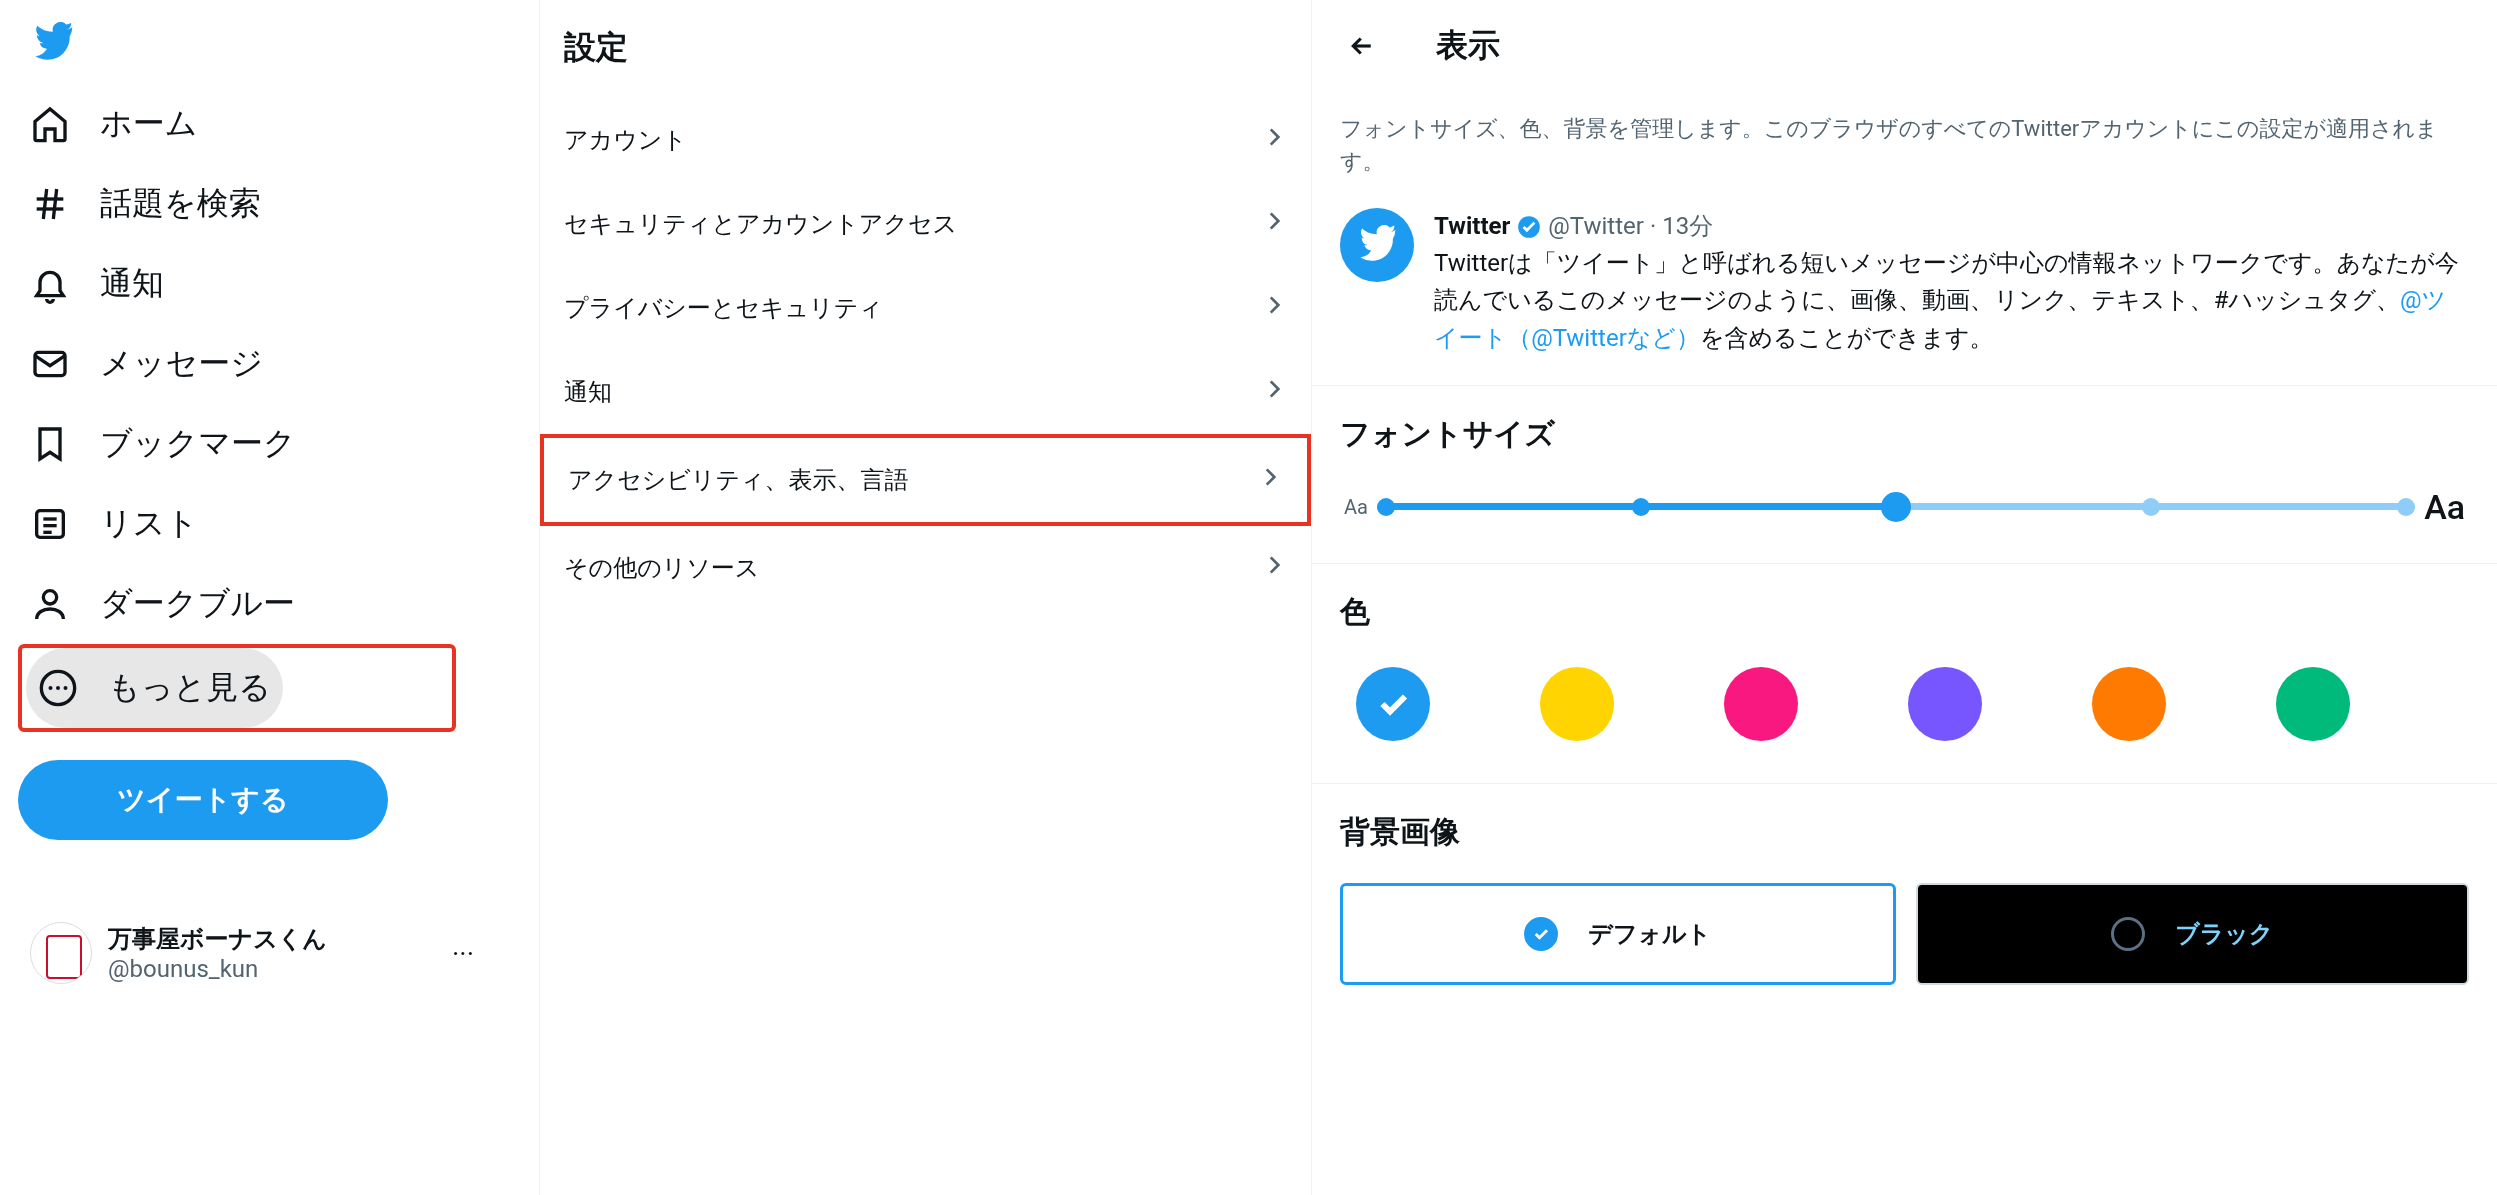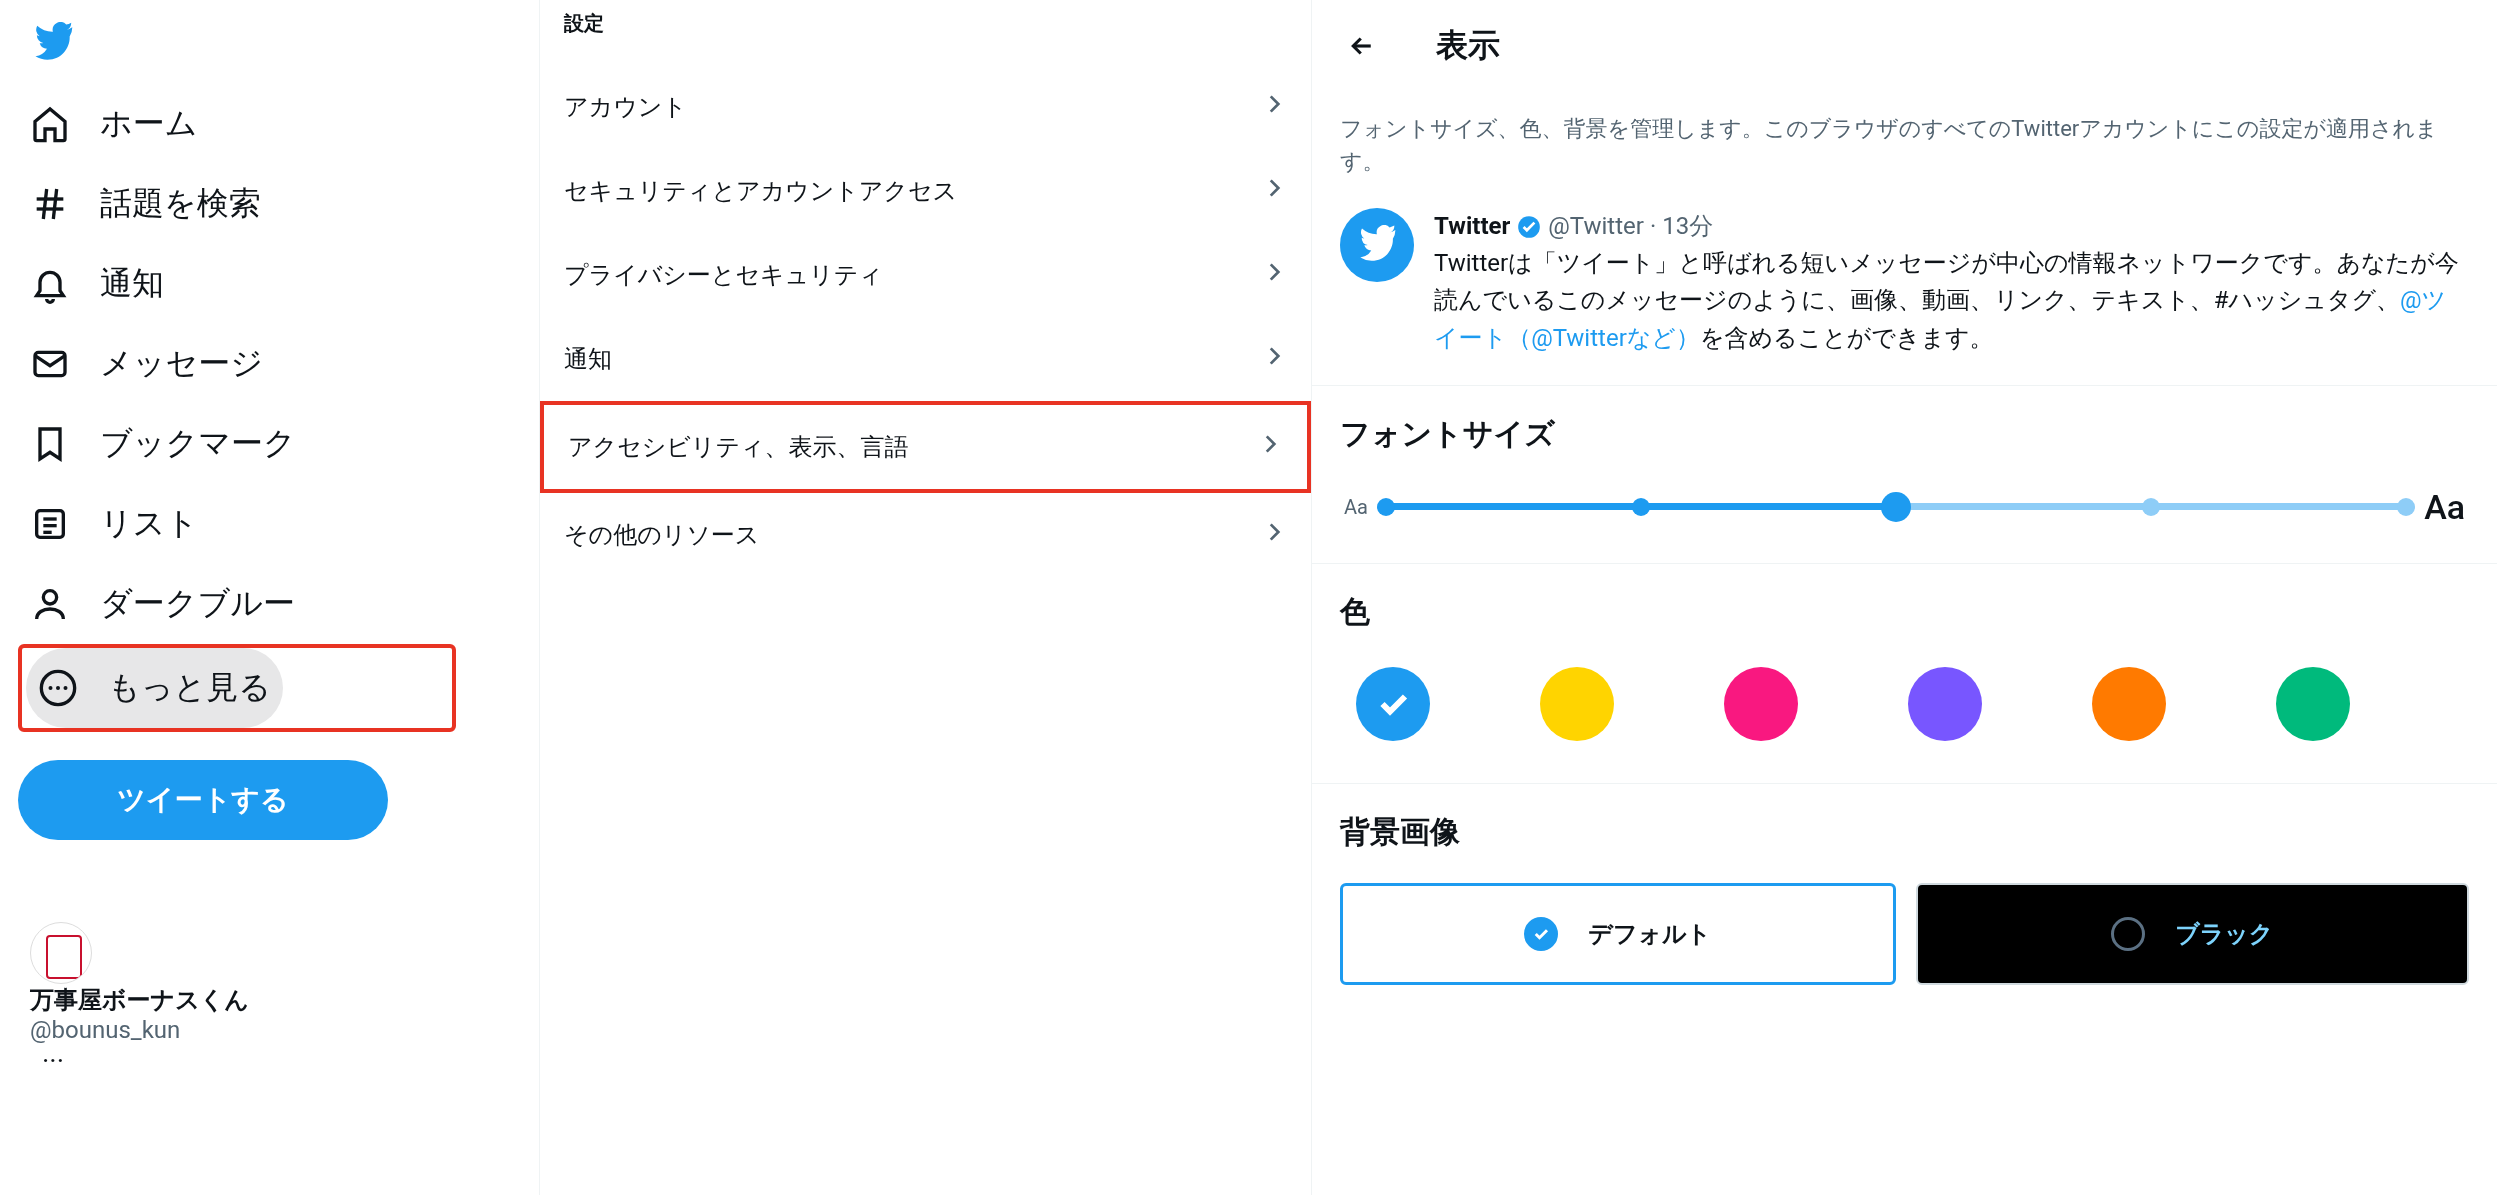--- a/index.html
+++ b/index.html
@@ -30,39 +30,38 @@
   .nav-item .icon { width: 40px; height: 40px; display:flex; align-items:center; justify-content:center; }
   .nav-item.active { background: #e7e7e8; }
   .nav-hl { border: 4px solid #e83323; border-radius: 6px; padding: 0 4px; width: 438px; }
   .tweet-btn {
     margin-top: 28px; width: 370px; height: 80px;
     background: #1d9bf0; color: #fff; border: none;
     border-radius: 999px; font-size: 28px; font-weight: 700;
     cursor: pointer;
   }
   .account {
-    display: flex; align-items: flex-start; 
+    display: flex; align-items: center; gap: 16px;
     margin-top: 70px; padding: 12px; border-radius: 999px; cursor: pointer;
     width: 480px;
-    flex-direction: column;
   }
   .avatar { width: 62px; height: 62px; border-radius: 999px; background: #fff; border:1px solid #ddd; position:relative; overflow:hidden; }
   .avatar::before { content:""; position:absolute; left:15px; top:12px; width:32px; height:40px; background:#fff; border:2px solid #c8102e; border-radius:4px; }
   .account-info { flex:1; }
   .acc-name { font-size: 24px; font-weight: 700; }
   .acc-handle { font-size: 24px; color:#536471; }
   .more-dots { font-size: 28px; color:#0f1419; padding: 0 12px; }
 
   
   .settings-col {
     width: 772px;
     border-right: 1px solid #eff3f4;
   }
   .settings-col h1 {
-    font-size: 20px; font-weight: 800; padding: 10px 24px 28px;
+    font-size: 32px; font-weight: 800; padding: 26px 24px 28px;
   }
   .set-item {
     display: flex; align-items:center; justify-content: space-between;
     padding: 26px 24px; font-size: 24px; color:#0f1419; cursor:pointer;
   }
   .set-item .chev { color:#536471; }
   .set-hl { border: 4px solid #e83323; }
 
   
   .detail-col {

